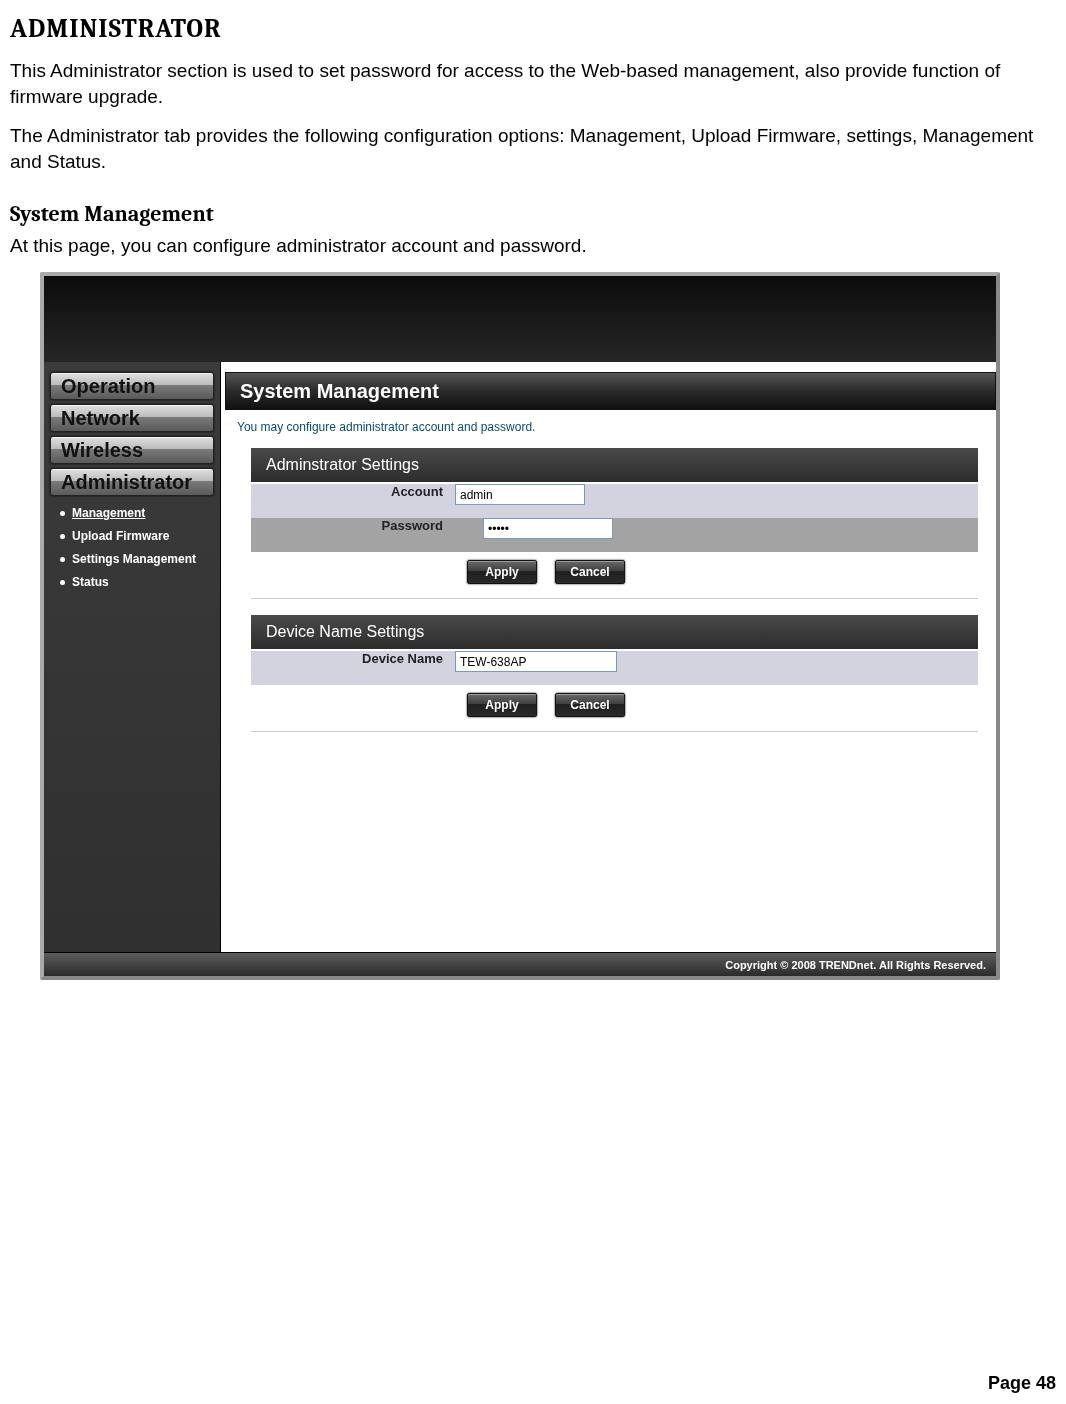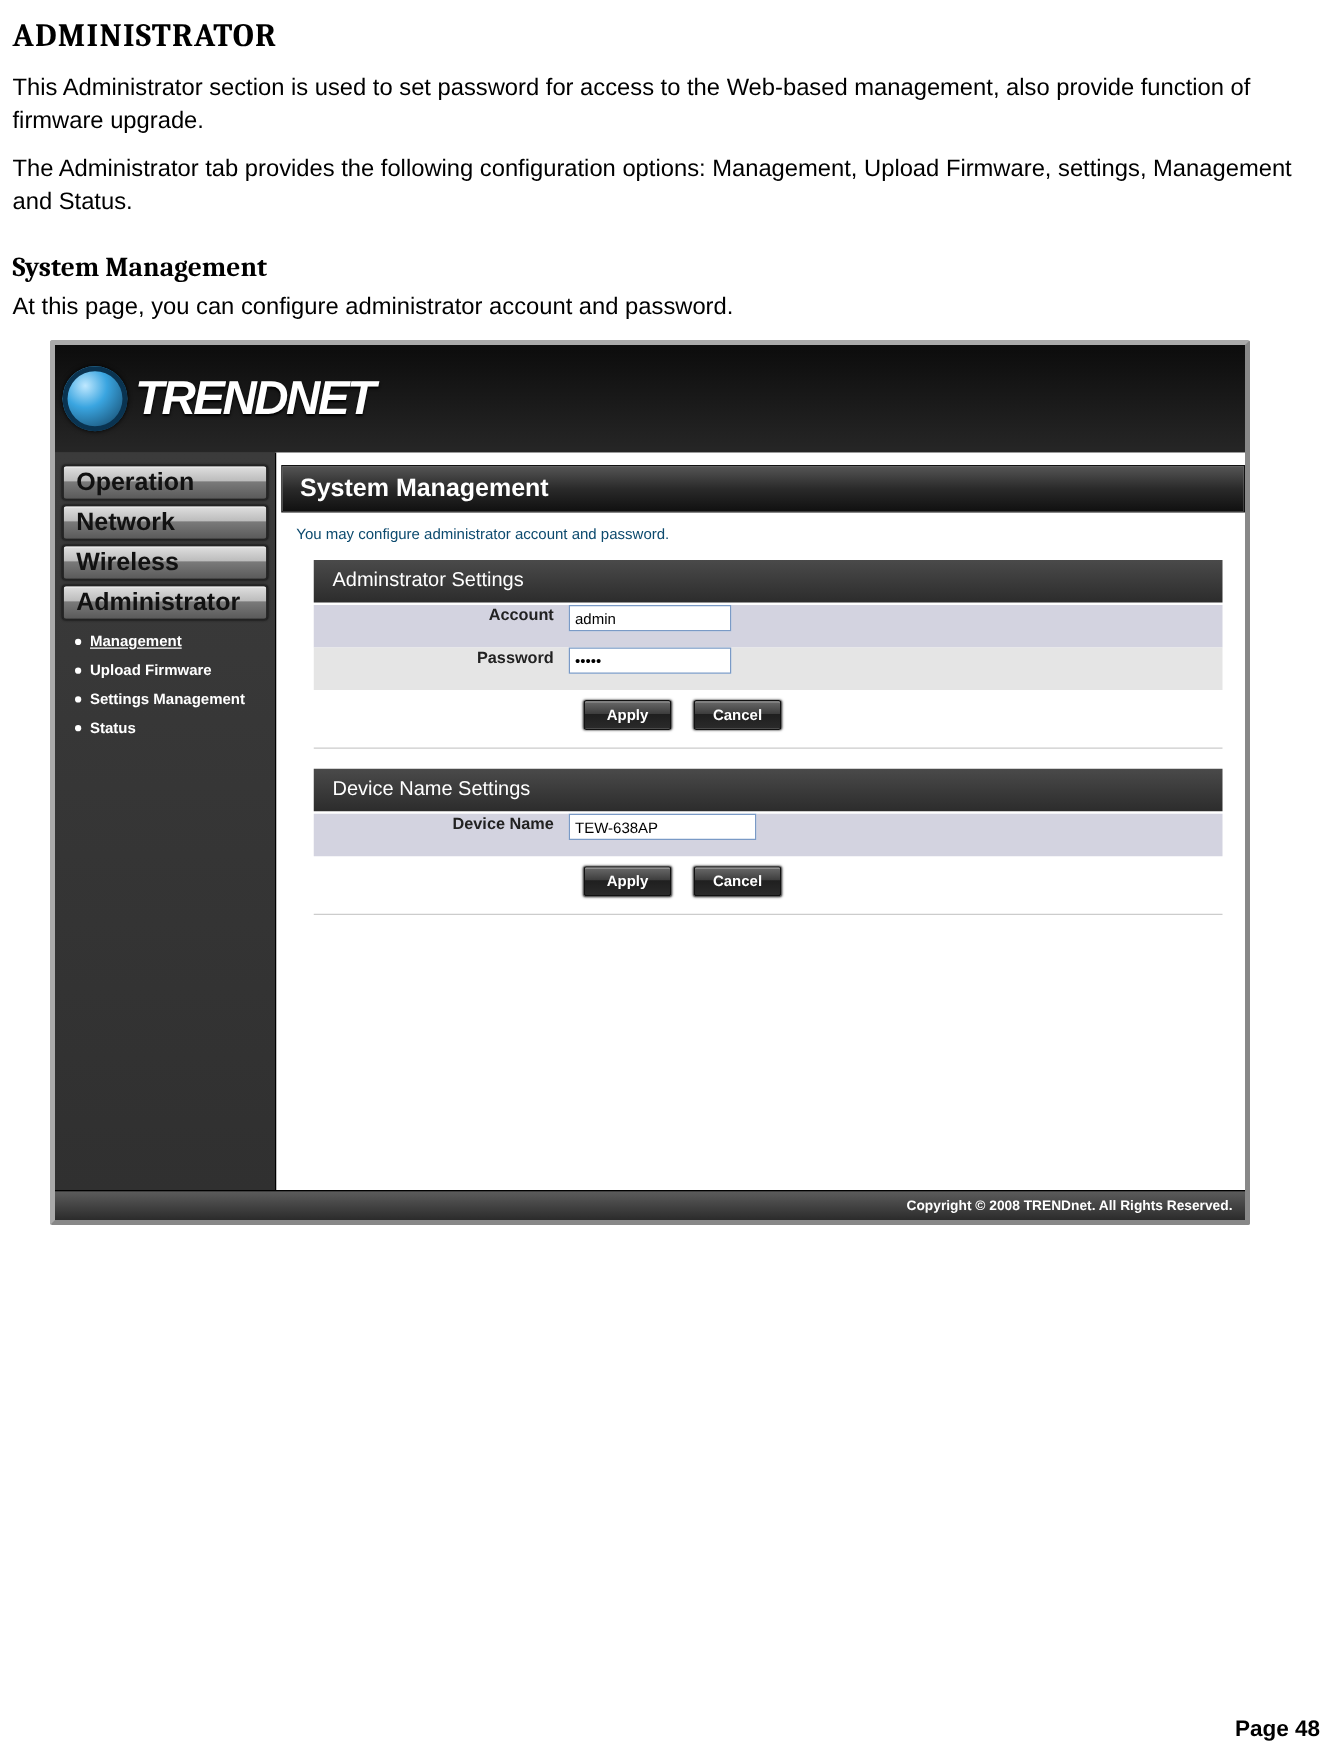--- a/index.html
+++ b/index.html
@@ -165,21 +165,21 @@
     padding: 8px 15px;
     margin-bottom: 2px;
   }
   .form-row {
     display: flex;
     align-items: flex-start;
     height: 34px;
     padding-left: 4px;
   }
   .form-row.shaded { background: #d3d3e0; }
-  .form-row.plain { background: #e5e5e5; }
+  .form-row.plain { background: #a3a3a3; gap: 28px; }
   .form-label {
     width: 200px;
     text-align: right;
     font-size: 13px;
     font-weight: bold;
     color: #222;
     padding-right: 12px;
   }
   .form-input {
     height: 21px;
@@ -234,24 +234,20 @@
 <h1 class="page-title">ADMINISTRATOR</h1>
 <p class="body-text">This Administrator section is used to set password for access to the Web-based management, also provide function of firmware upgrade.</p>
 <p class="body-text">The Administrator tab provides the following configuration options: Management, Upload Firmware, settings, Management and Status.</p>
 
 <h2 class="section-title">System Management</h2>
 <p class="body-text">At this page, you can configure administrator account and password.</p>
 
 <div class="screenshot">
 
   <div class="router-header">
-    <div class="brand">
-      <div class="brand-logo"></div>
-      <div class="brand-text">TRENDNET</div>
-    </div>
   </div>
 
   <div class="router-body">
 
     <div class="sidebar">
       <div class="nav-btn">Operation</div>
       <div class="nav-btn">Network</div>
       <div class="nav-btn">Wireless</div>
       <div class="nav-btn">Administrator</div>
       <ul class="subnav">
@@ -279,21 +275,21 @@
         <div class="btn-row">
           <div class="ui-btn">Apply</div>
           <div class="ui-btn">Cancel</div>
         </div>
       </div>
 
       <div class="settings-block">
         <div class="block-head">Device Name Settings</div>
         <div class="form-row shaded">
           <div class="form-label">Device Name</div>
-          <input class="form-input" type="text" style="width: 150px;" value="TEW-638AP">
+          <input class="form-input" type="text" style="width: 162px;" value="TEW-638AP">
         </div>
         <div class="btn-row">
           <div class="ui-btn">Apply</div>
           <div class="ui-btn">Cancel</div>
         </div>
       </div>
 
     </div>
   </div>
 

